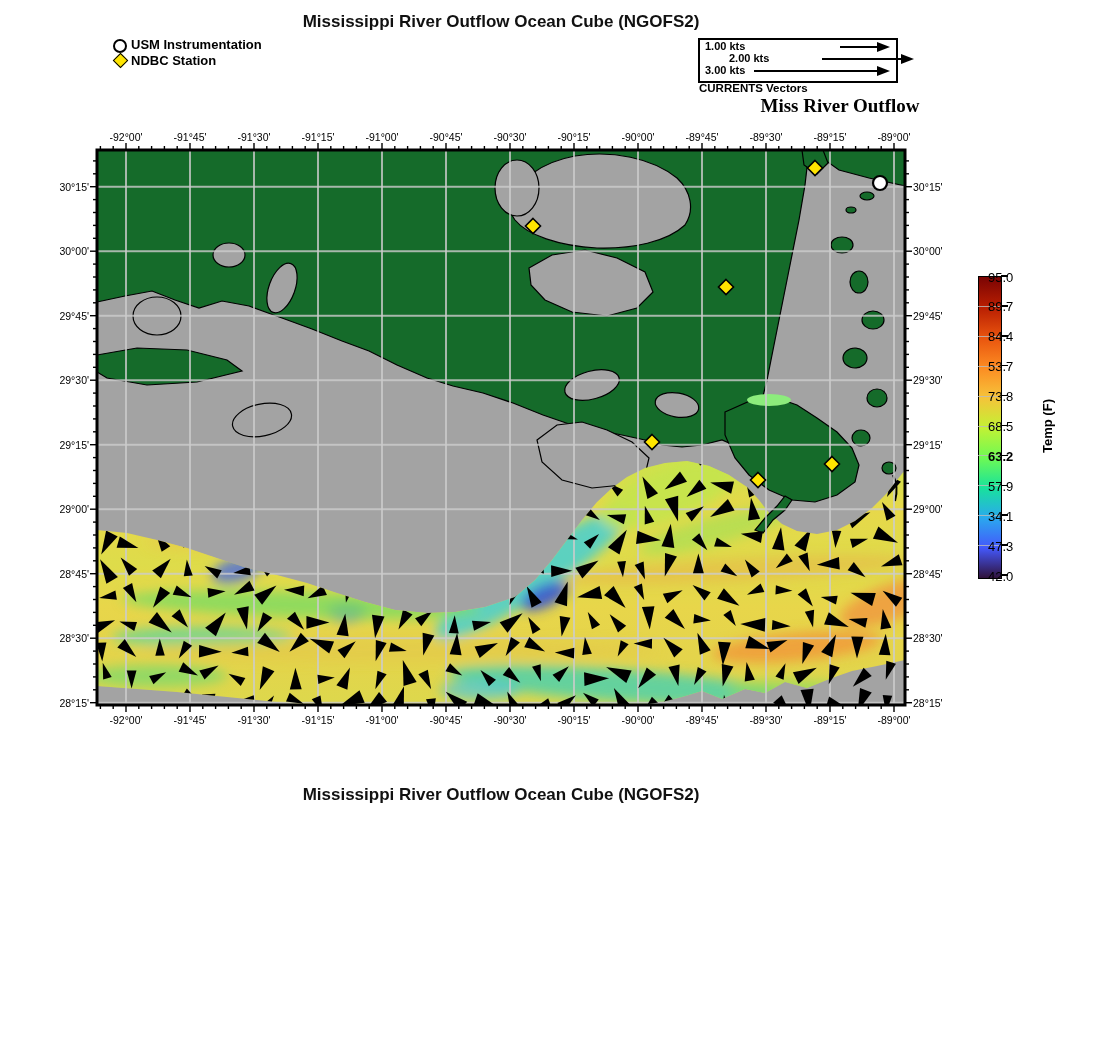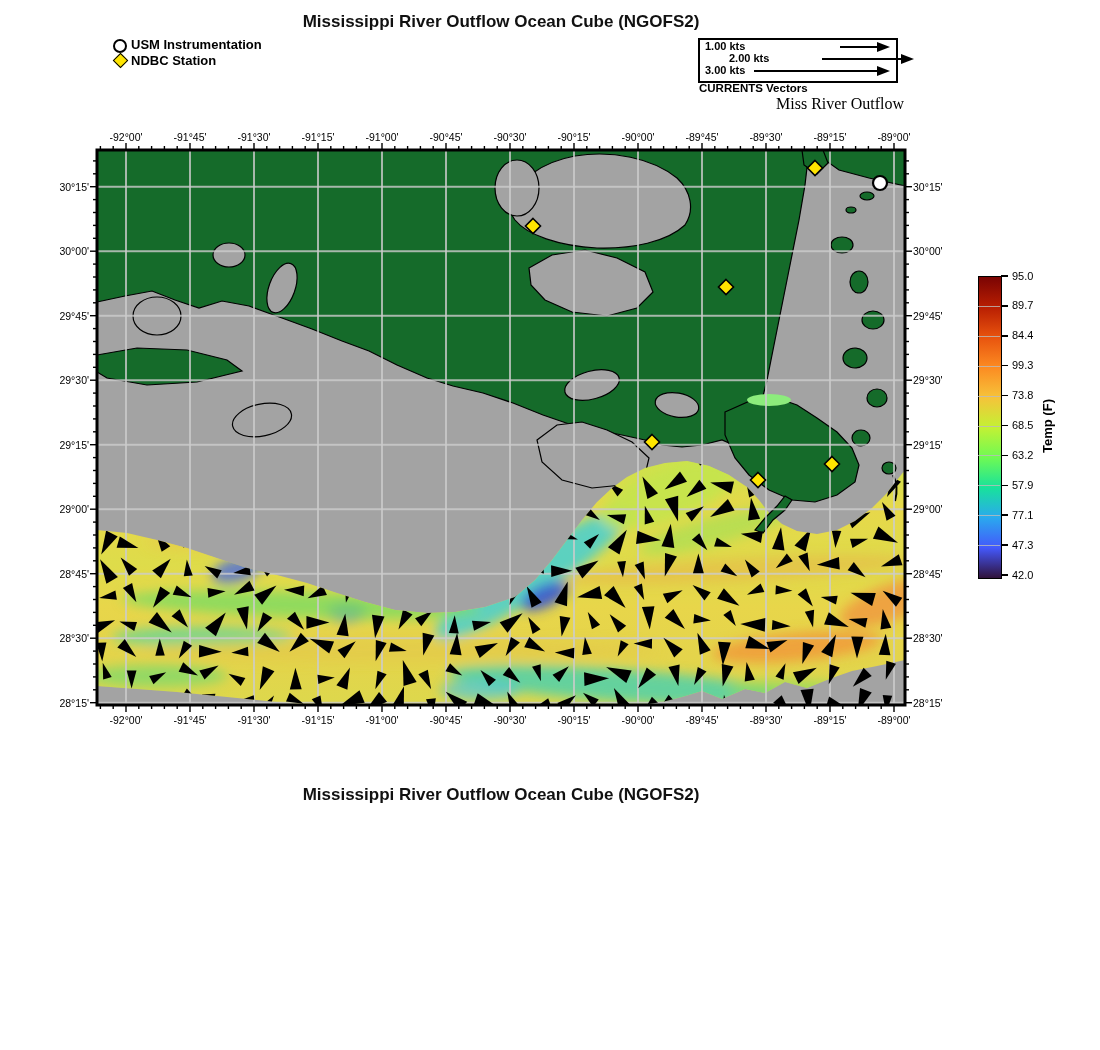--- a/index.html
+++ b/index.html
@@ -16,40 +16,40 @@
   .leg-label1{left:131px;top:37px;font-size:13px;font-weight:bold;color:#000;}
   .leg-label2{left:131px;top:53px;font-size:13px;font-weight:bold;color:#000;}
   
   #vkey{left:698px;top:38px;width:196px;height:41px;border:2px solid #000;background:#fff;}
   .vrow{position:absolute;left:0;width:100%;height:11px;}
   .vrow .vlab{position:absolute;left:5px;top:0;font-size:11px;font-weight:bold;line-height:11px;color:#000;}
   .vrow .vline{position:absolute;top:5px;height:1.6px;background:#000;}
   .vrow .vhead{position:absolute;top:0.5px;width:0;height:0;border-top:5.5px solid transparent;
                border-bottom:5.5px solid transparent;border-left:13px solid #000;}
   .vcaption{left:699px;top:82px;font-size:11.5px;font-weight:bold;color:#000;}
-  .region-label{left:760px;top:95px;width:160px;text-align:center;font-size:16px;font-weight:normal;
+  .region-label{left:760px;top:95px;width:160px;text-align:center;font-size:19px;font-weight:bold;
                 font-family:"Liberation Serif","DejaVu Serif",serif;color:#000;}
   
   #map-svg{position:absolute;left:97px;top:150px;overflow:visible;}
   .land{fill:var(--land,#156b2a);}
   .graywater{fill:var(--nodata,#a3a3a3);}
   .outlined{stroke:#000;stroke-width:1.2;}
   .grid line{stroke:var(--grid,#cccccc);stroke-width:2;opacity:.8;}
   .tick{stroke:#000;stroke-width:1.4;}
   text.ticklab{font-family:"Liberation Sans","DejaVu Sans",sans-serif;font-size:10.5px;fill:#000;}
   .frame{fill:none;stroke:#000;stroke-width:3;}
   .ndbc{fill:var(--ndbc,#ffe500);stroke:#000;stroke-width:1.6;}
   .usm{fill:#fff;stroke:#000;stroke-width:2.2;}
   
   #colorbar{left:978px;top:276px;width:22px;height:301px;border:1.5px solid #000;
     background:linear-gradient(to top,#30123b 0%,#4458fb 10%,#2aa9ee 20%,#18e29b 30%,#6ffa53 40%,
       #c3f134 50%,#f6c33a 60%,#fc8b22 70%,#e8530e 80%,#b81e02 90%,#7a0403 100%);}
   .cbar-tick{position:absolute;width:7px;height:1.6px;background:#000;}
   .cbar-line{position:absolute;left:978px;width:22px;height:1px;background:#bbb;opacity:.8;}
-  .cbar-lab{position:absolute;left:1012px;font-size:11px;color:#000;}
+  .cbar-lab{position:absolute;left:988px;font-size:13px;color:#000;}
   #cbar-title{left:1047px;top:426px;transform:translate(-50%,-50%) rotate(-90deg);
               font-size:13px;font-weight:bold;white-space:nowrap;color:#000;}
 </style>
 </head>
 <body>
 
 <div id="canvas">
 
   <div class="abs title">Mississippi River Outflow Ocean Cube (NGOFS2)</div>
 
@@ -760,36 +760,36 @@
       <div class="cbar-tick" style="left: 1001px; top: 275.2px;"></div>
       <div class="cbar-lab" style="top: 269.5px;">95.0</div>
       <div class="cbar-tick" style="left: 1001px; top: 305.1px;"></div>
       <div class="cbar-line" style="top: 305.9px;"></div>
       <div class="cbar-lab" style="top: 299.4px;">89.7</div>
       <div class="cbar-tick" style="left: 1001px; top: 335px;"></div>
       <div class="cbar-line" style="top: 335.8px;"></div>
       <div class="cbar-lab" style="top: 329.3px;">84.4</div>
       <div class="cbar-tick" style="left: 1001px; top: 364.9px;"></div>
       <div class="cbar-line" style="top: 365.7px;"></div>
-      <div class="cbar-lab" style="top: 359.2px;">99.3</div>
+      <div class="cbar-lab" style="top: 359.2px;">53.7</div>
       <div class="cbar-tick" style="left: 1001px; top: 394.8px;"></div>
       <div class="cbar-line" style="top: 395.6px;"></div>
       <div class="cbar-lab" style="top: 389.1px;">73.8</div>
       <div class="cbar-tick" style="left: 1001px; top: 424.7px;"></div>
       <div class="cbar-line" style="top: 425.5px;"></div>
       <div class="cbar-lab" style="top: 419px;">68.5</div>
       <div class="cbar-tick" style="left: 1001px; top: 454.6px;"></div>
       <div class="cbar-line" style="top: 455.4px;"></div>
-      <div class="cbar-lab" style="top: 448.9px;">63.2</div>
+      <div class="cbar-lab" style="top: 448.9px; font-weight: bold;">63.2</div>
       <div class="cbar-tick" style="left: 1001px; top: 484.5px;"></div>
       <div class="cbar-line" style="top: 485.3px;"></div>
       <div class="cbar-lab" style="top: 478.8px;">57.9</div>
       <div class="cbar-tick" style="left: 1001px; top: 514.4px;"></div>
       <div class="cbar-line" style="top: 515.2px;"></div>
-      <div class="cbar-lab" style="top: 508.7px;">77.1</div>
+      <div class="cbar-lab" style="top: 508.7px;">34.1</div>
       <div class="cbar-tick" style="left: 1001px; top: 544.3px;"></div>
       <div class="cbar-line" style="top: 545.1px;"></div>
       <div class="cbar-lab" style="top: 538.6px;">47.3</div>
       <div class="cbar-tick" style="left: 1001px; top: 574.2px;"></div>
       <div class="cbar-lab" style="top: 568.5px;">42.0</div>
     </div>
   <div class="abs" id="cbar-title">Temp (F)</div>
 
   <div class="abs footer-title">Mississippi River Outflow Ocean Cube (NGOFS2)</div>
 </div>

